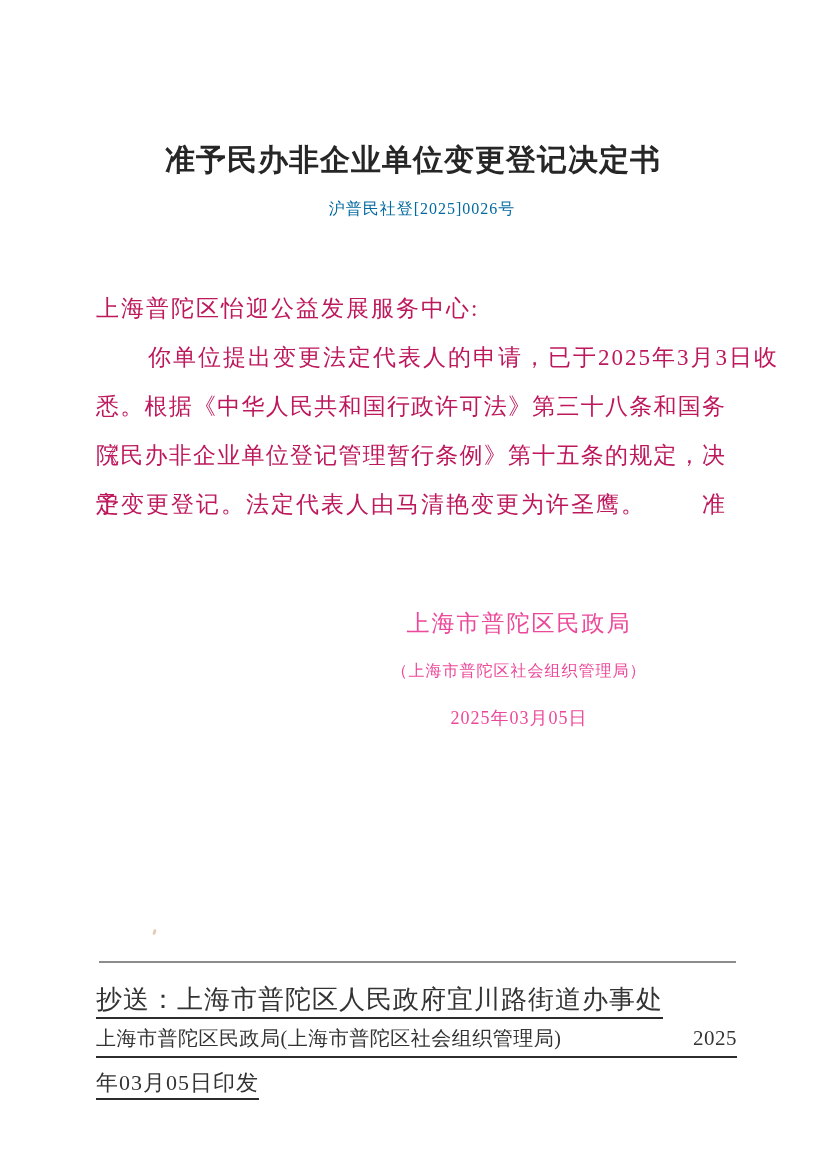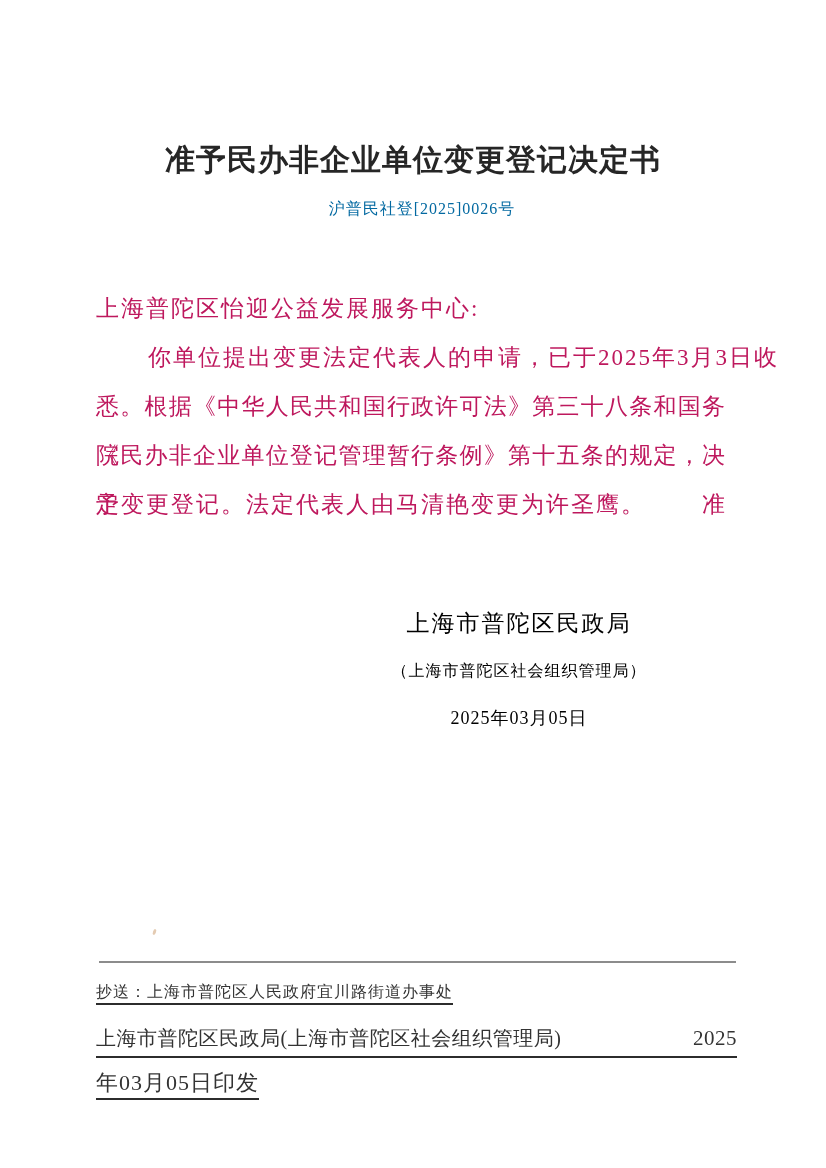--- a/index.html
+++ b/index.html
@@ -63,21 +63,21 @@
     text-indent: 52px;
     text-align: center;
   }
   
   .signature {
     position: absolute;
     top: 600px;
     left: 212px;
     width: 614px;
     text-align: center;
-    color: #000000;
+    color: #ec4899;
   }
   .signature .sig-org {
     font-size: 23px;
     line-height: 47px;
     letter-spacing: 2px;
   }
   .signature .sig-org-alt {
     font-size: 16px;
     line-height: 47px;
     letter-spacing: 1px;
@@ -93,21 +93,21 @@
     top: 961px;
     left: 99px;
     width: 637px;
     height: 2px;
     background: #8c8c8c;
   }
   .footer-cc {
     position: absolute;
     top: 982px;
     left: 96px;
-    font-size: 16px;
+    font-size: 26px;
     letter-spacing: 1px;
     color: #333333;
   }
   .footer-cc .u {
     border-bottom: 2px solid #2c2c2c;
     padding-bottom: 3px;
   }
   .footer-issuer-row {
     position: absolute;
     top: 1025px;

